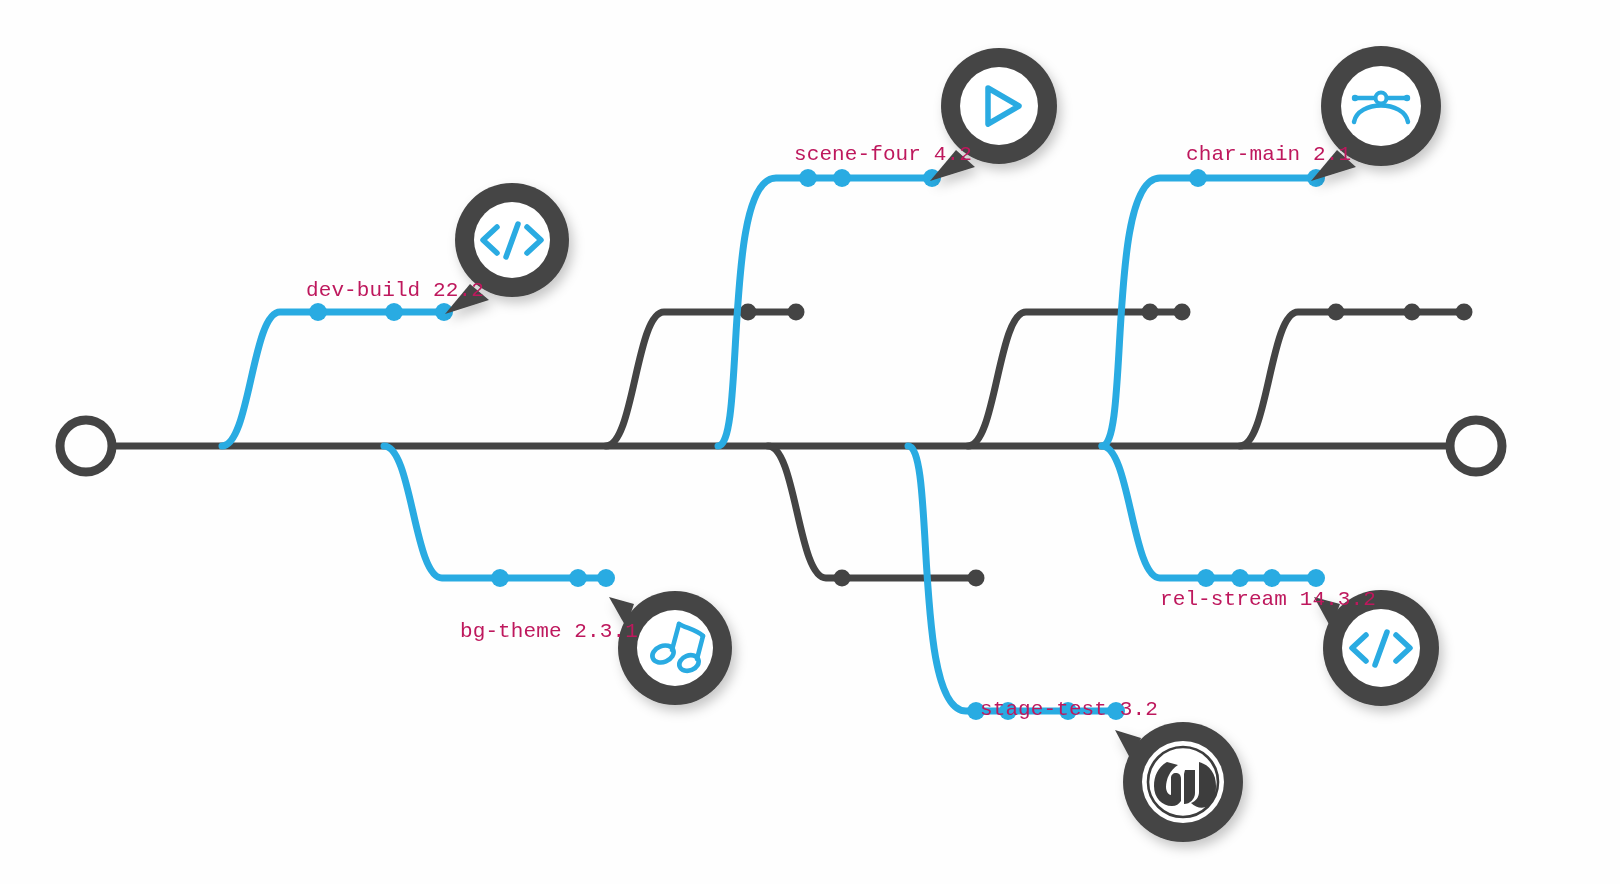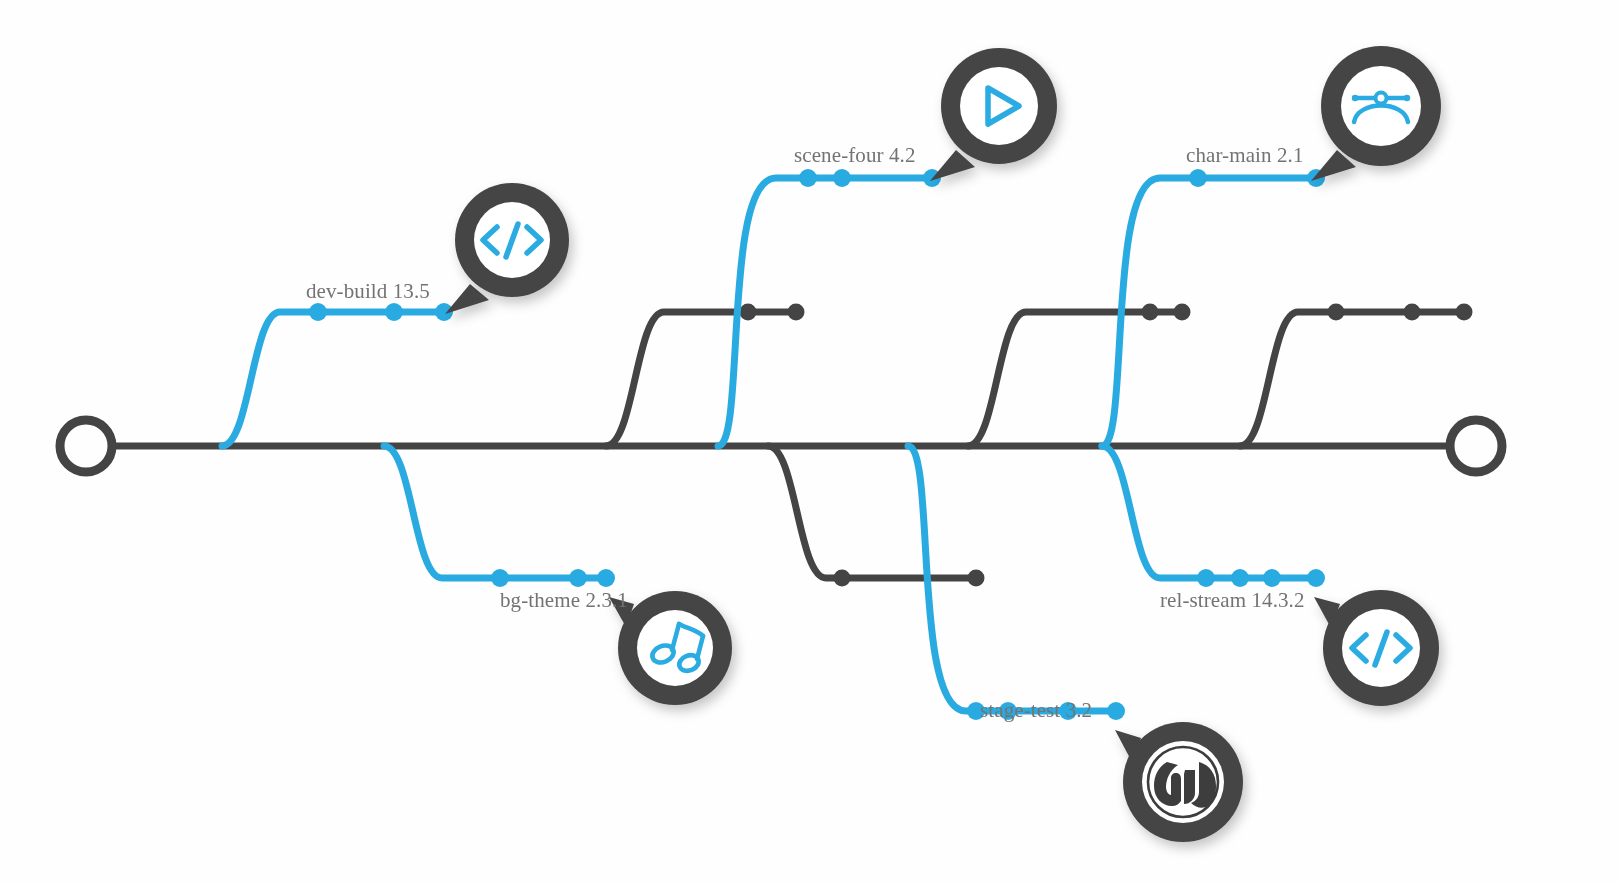--- a/index.html
+++ b/index.html
@@ -1,23 +1,23 @@
 <!DOCTYPE html>
 <html><head>
 <meta charset="utf-8">
 <style>
   html,body{margin:0;padding:0;background:#ffffff;}
   body{width:1620px;height:884px;overflow:hidden;font-family:"Liberation Sans",sans-serif;}
   #stage{position:relative;width:1620px;height:884px;background:#fefefe;}
   svg#graph{position:absolute;left:0;top:0;width:1620px;height:884px;}
   .lbl{
     position:absolute;
-    font-family:Liberation Serif, serif;
+    font-family:Liberation Mono, monospace;
     font-size:21px;
-    color:#737373;
+    color:#be185d;
     white-space:nowrap;
     letter-spacing:.1px;
   }
 </style>
 </head>
 <body>
 
 <div id="stage">
 
   <svg id="graph" viewBox="0 0 1620 884">
@@ -175,20 +175,20 @@
                  L 1199 792
                  C 1199 797 1196 801 1191 803
                  C 1196 808 1203 809 1208 806
                  C 1215 802 1216 793 1216 786
                  C 1216 774 1210 765 1199 762 Z" fill="#3c3c3c"></path>
         <path d="M 1185 770 L 1195 770 L 1195 793 C 1195 799 1190 804 1184 804 L 1184 774 Z" fill="#3c3c3c"></path>
       </g>
     </g>
   </svg>
 
-  <div class="lbl" style="left:306px; top:279px;">dev-build 13.5</div>
+  <div class="lbl" style="left:306px; top:279px;">dev-build 22.2</div>
   <div class="lbl" style="left:794px; top:143px;">scene-four 4.2</div>
   <div class="lbl" style="left:1186px; top:143px;">char-main 2.1</div>
-  <div class="lbl" style="left:460px; top:588px;margin-left:40px;">bg-theme 2.3.1</div>
+  <div class="lbl" style="left:460px; top:620px;">bg-theme 2.3.1</div>
   <div class="lbl" style="left:1160px; top:588px;text-align:center;">rel-stream 14.3.2</div>
   <div class="lbl" style="left:980px; top:698px;">stage-test 3.2</div>
 
 </div>
 
 </body></html>

